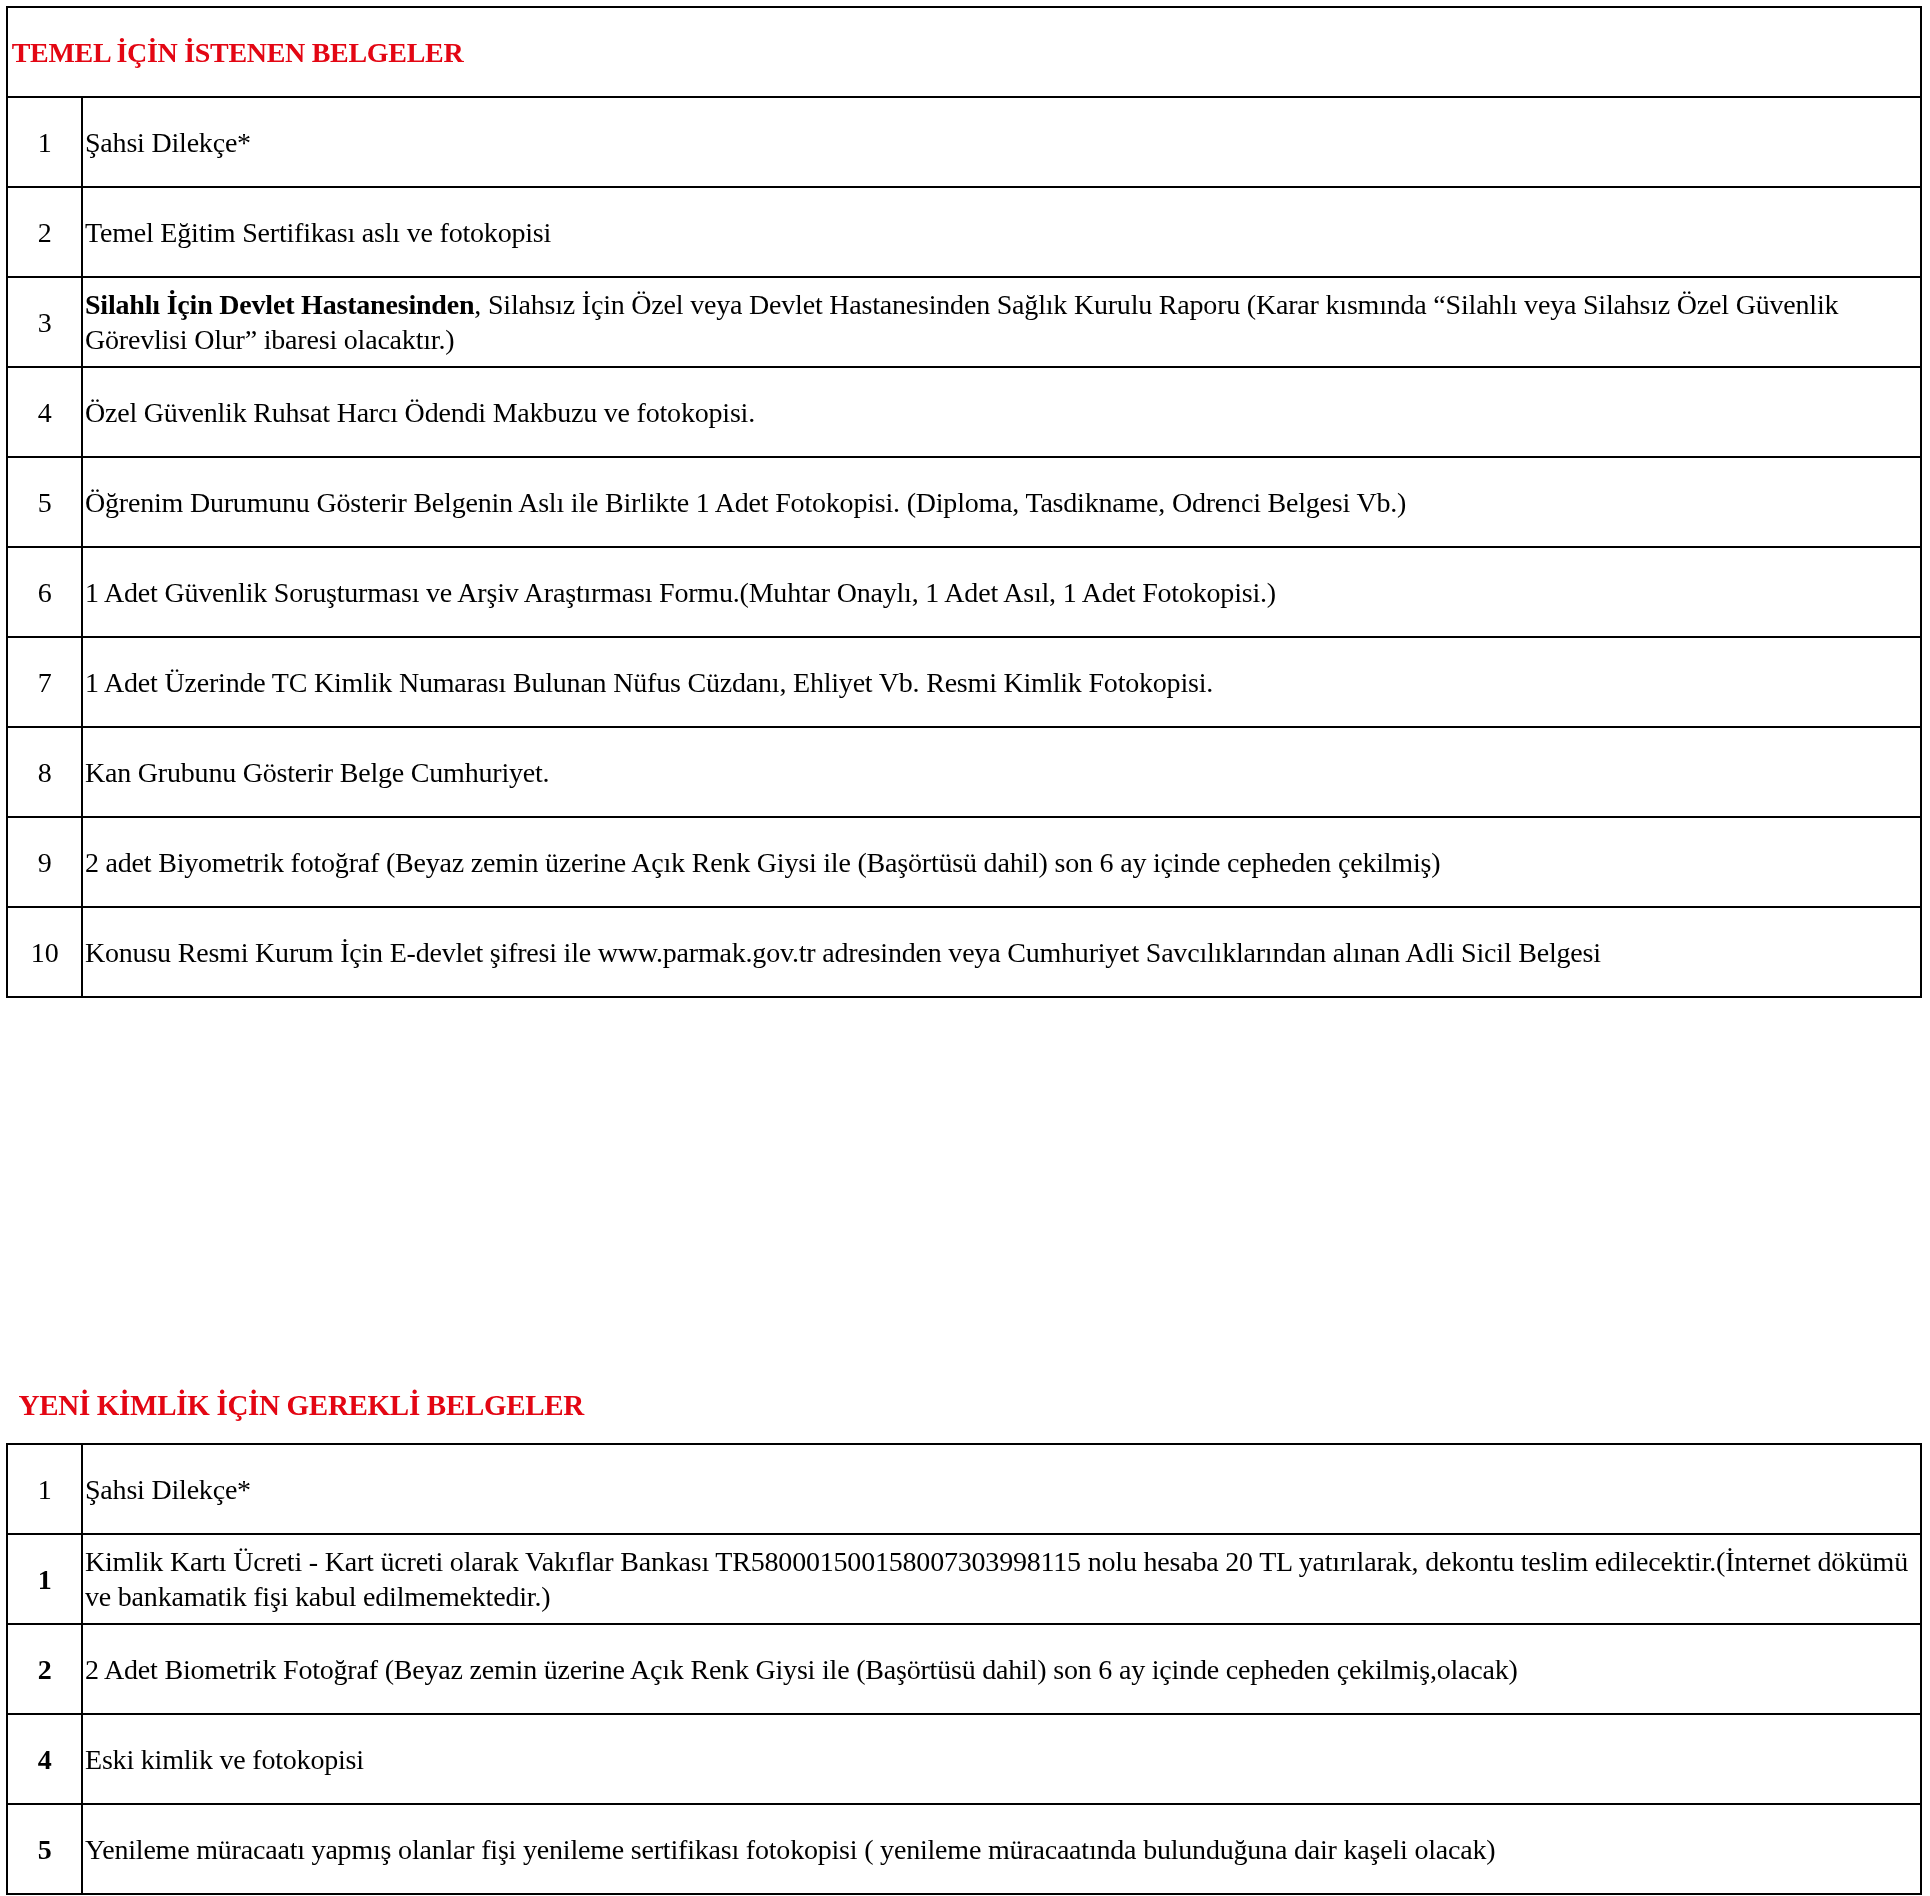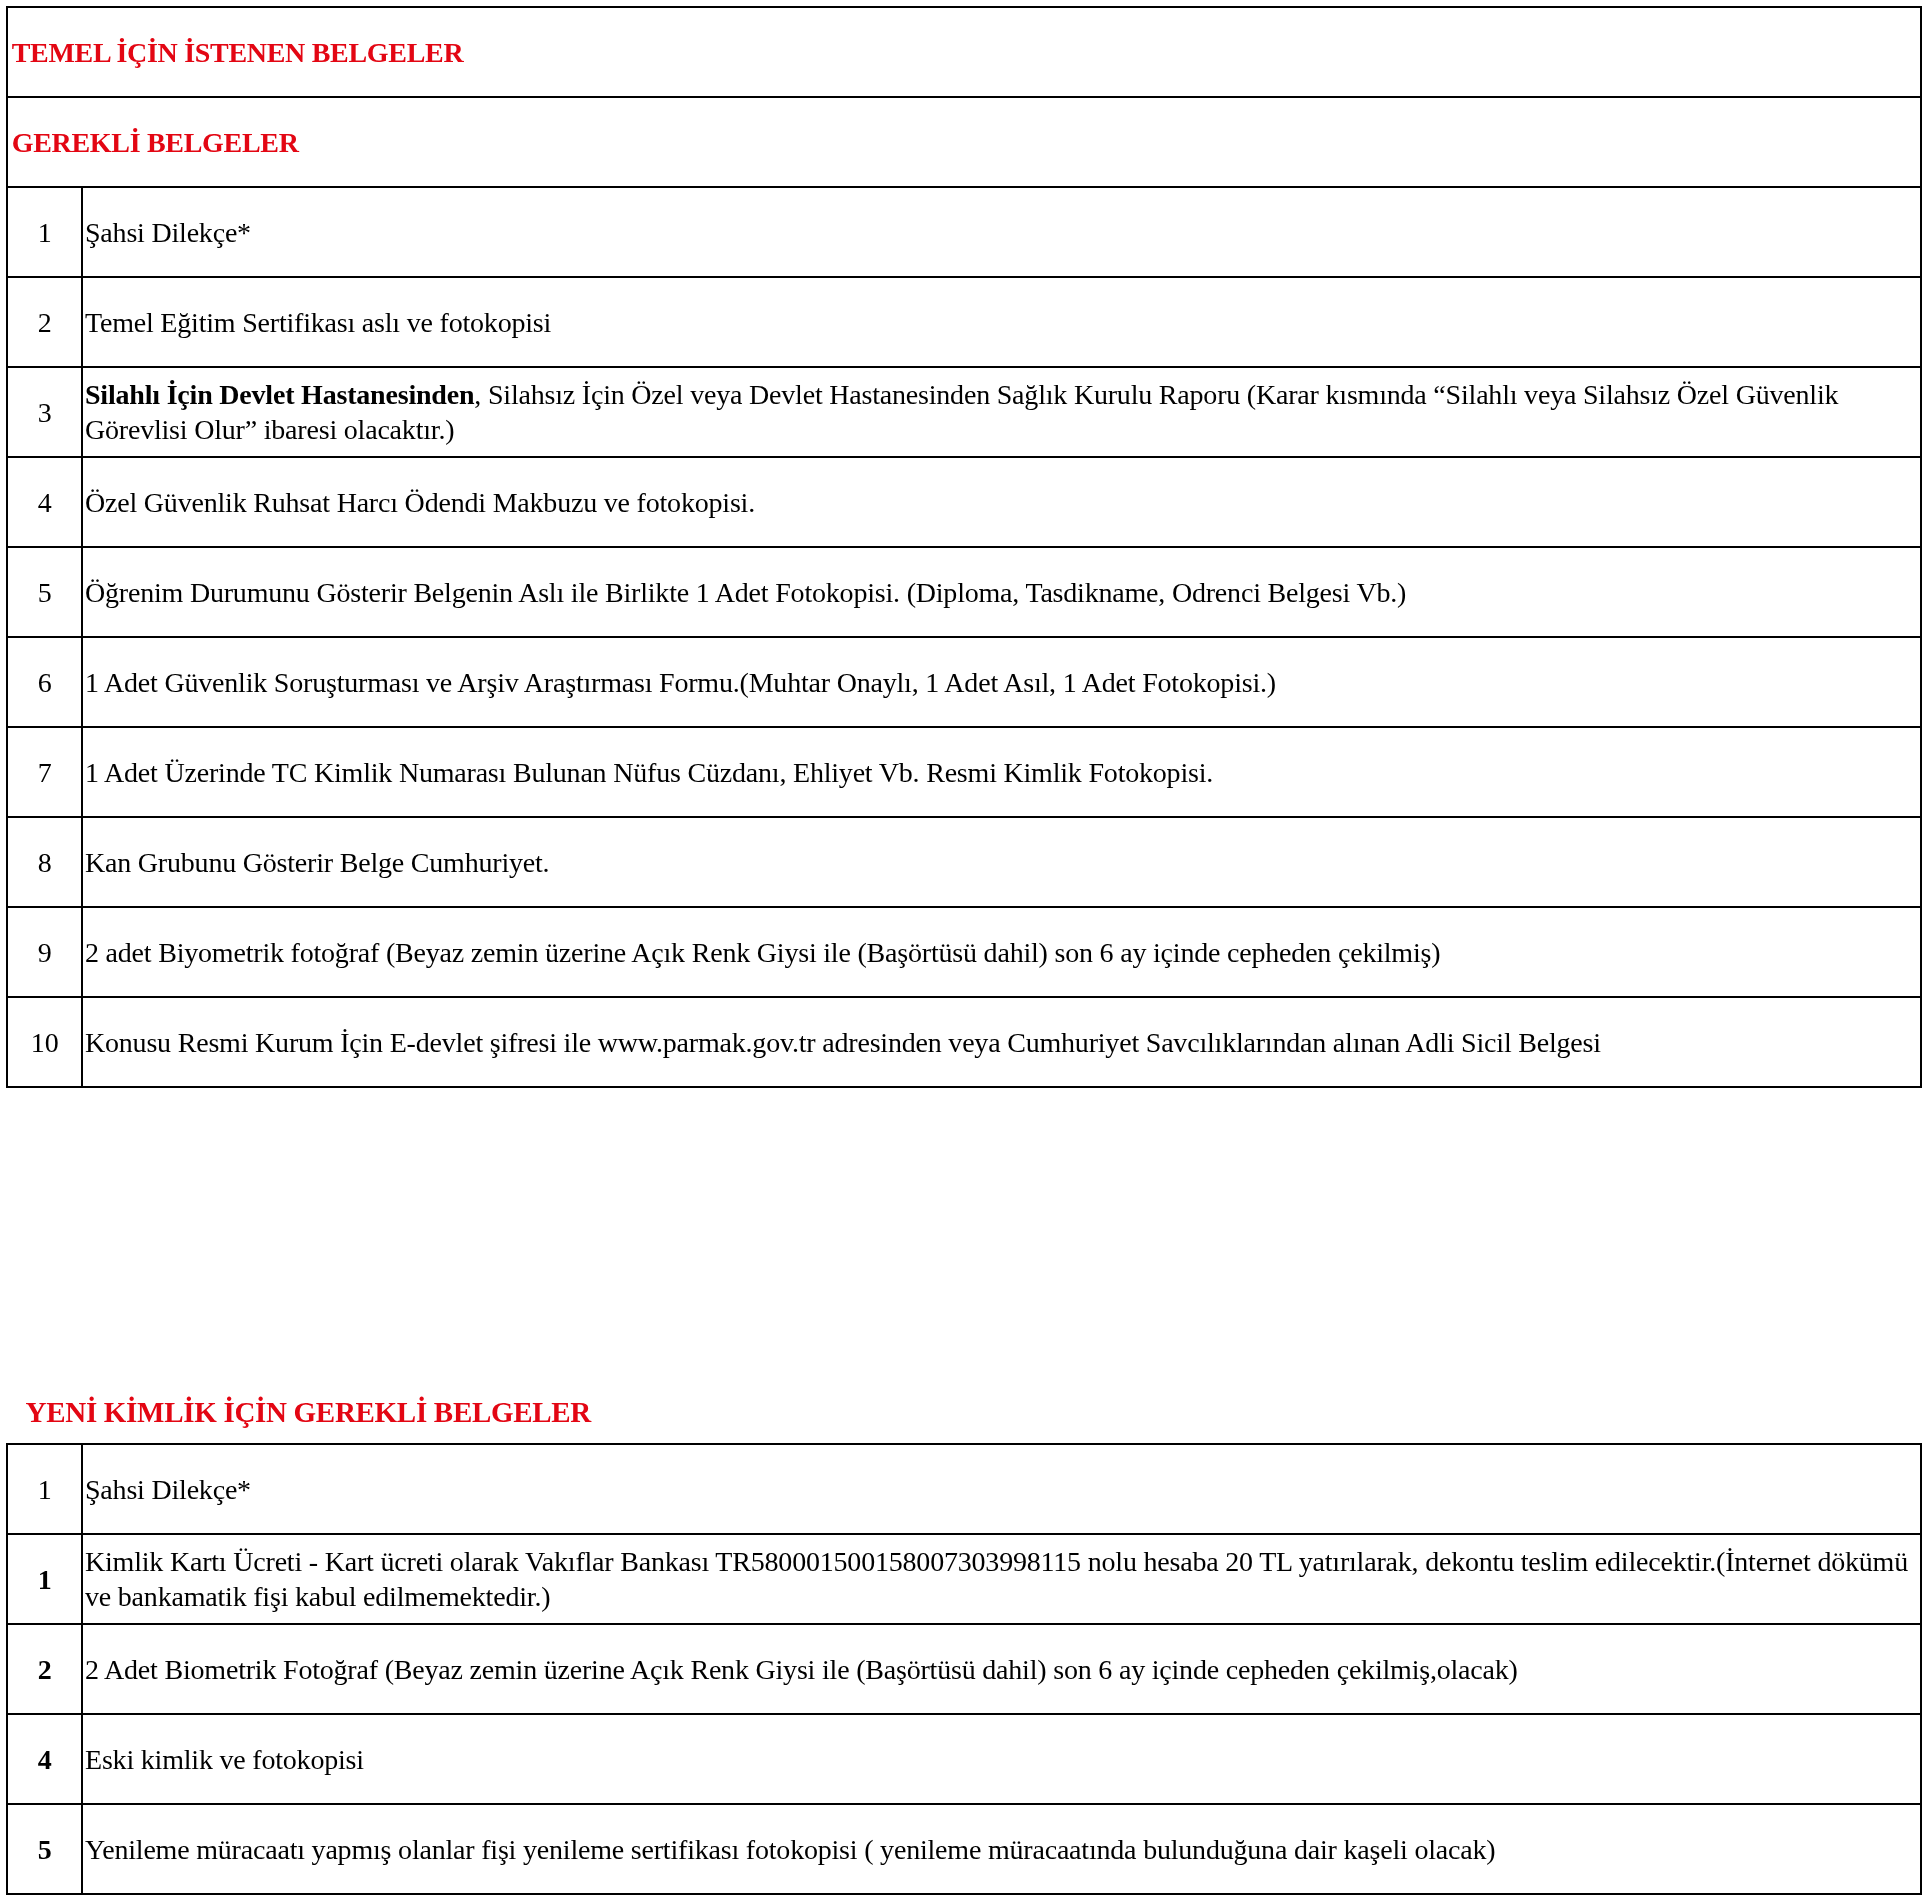--- a/index.html
+++ b/index.html
@@ -57,37 +57,34 @@
 
   .section-title {
     position: absolute;
     left: 10.6px;
     top: 1380px;
     color: #e30613;
     font-weight: bold;
     font-size: 29px;
     line-height: 35px;
     letter-spacing: -0.3px;
-    margin: 15px;
+    margin: 8px;
   }
 </style>
 </head>
 <body>
 
 <table class="doc-table" id="table-temel">
   <colgroup>
       <col class="num-col">
       <col class="text-col">
     </colgroup>
   <tbody>
     <tr class="row">
       <td colspan="2" class="header-cell">TEMEL İÇİN İSTENEN BELGELER</td>
-    </tr>
-    <tr class="row">
-      <td colspan="2" class="header-cell">GEREKLİ BELGELER</td>
     </tr>
     <tr class="row">
       <td class="num-cell">1</td>
       <td class="text-cell">Şahsi Dilekçe*</td>
     </tr>
     <tr class="row">
       <td class="num-cell">2</td>
       <td class="text-cell">Temel Eğitim Sertifikası aslı ve fotokopisi</td>
     </tr>
     <tr class="row">

